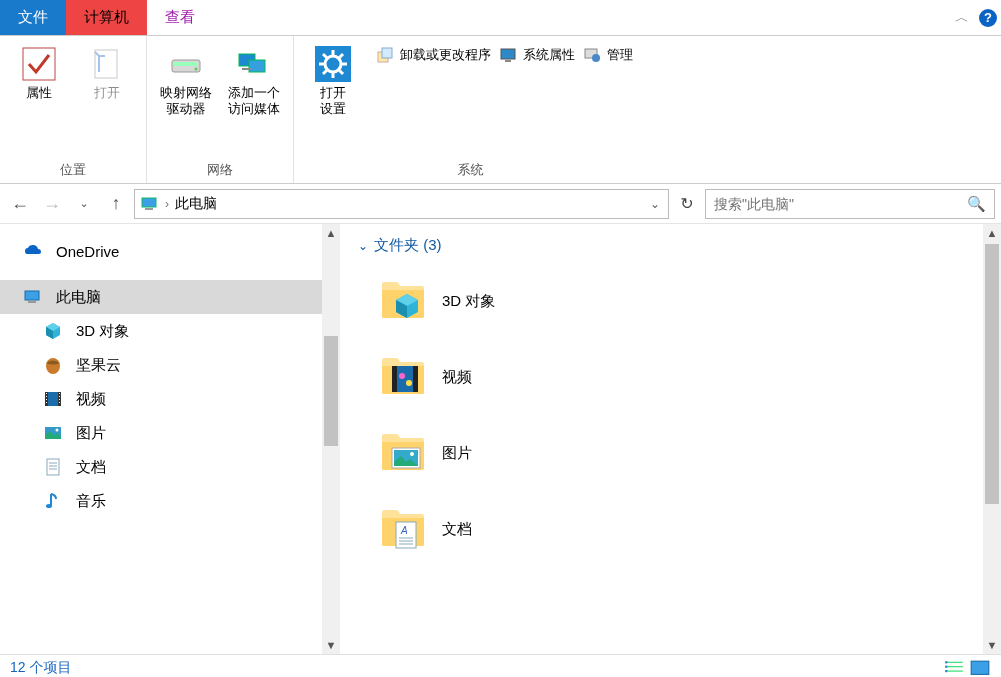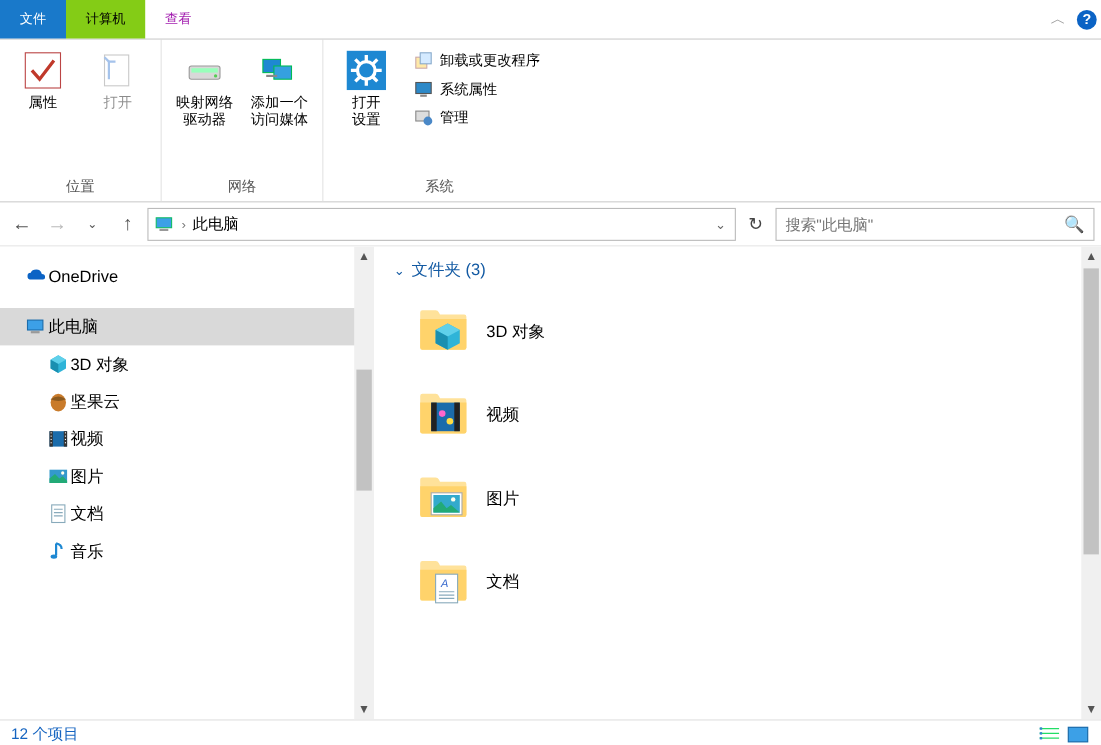--- a/index.html
+++ b/index.html
@@ -1,57 +1,57 @@
 <!DOCTYPE html>
 <html><head>
 <meta charset="utf-8">
 <style>
 * { box-sizing: border-box; margin: 0; padding: 0; font-family: "Microsoft YaHei", "Segoe UI", sans-serif; }
 body { width: 1001px; height: 677px; overflow: hidden; background: #fff; font-size: 12px; color: #000; }
 
 
 .tabbar { height: 36px; display: flex; align-items: stretch; border-bottom: 1px solid #ccc; position: relative; }
-.tab { padding: 0 18px; display: flex; align-items: center; font-size: 12px; cursor: pointer; }
+.tab { padding: 0 18px; display: flex; align-items: center; font-size: 15px; cursor: pointer; }
 .tab.active-file { background: #1979ca; color: #fff; }
-.tab.active-ctx { background: #84cc16; }
+.tab.active-ctx { background: #ef4444; }
 .tab.inactive { color: #a21caf; }
 .tabbar-right { position: absolute; right: 4px; top: 0; height: 100%; display: flex; align-items: center; gap: 10px; color: #666; }
 .chev-up { font-size: 14px; color: #999; }
 .help-ic { width: 18px; height: 18px; border-radius: 50%; background: #0b63c5; color: #fff; display: flex; align-items: center; justify-content: center; font-weight: bold; font-size: 13px; }
 
 
 .ribbon { display: flex; border-bottom: 1px solid #ccc; height: 148px; }
 .rgroup { border-right: 1px solid #e3e3e3; display: flex; flex-direction: column; align-items: center; justify-content: flex-start; padding: 6px 8px 2px; }
 .rgroup-items { display: flex; gap: 6px; flex: 1; align-items: flex-start; }
 .ritem { display: flex; flex-direction: column; align-items: center; width: 62px; padding-top: 4px; cursor: pointer; gap: 3px; }
 .ritem.disabled { opacity: .45; }
 .ritem .icon32 { width: 36px; height: 36px; display: flex; align-items: center; justify-content: center; }
 .ritem .lbl { font-size: 13px; text-align: center; line-height: 1.25; }
 .rgroup-name { font-size: 13px; color: #555; margin-top: 4px; margin-bottom: 2px; }
-.rsub { display: flex; flex-direction: column; justify-content: center; gap: 8px; padding: 4px 6px; }
+.rsub { display: flex; flex-direction: row; justify-content: center; gap: 8px; padding: 4px 6px; }
 .rsub-row { display: flex; align-items: center; gap: 6px; font-size: 13px; cursor: pointer; }
 .rsub-row .small-ic { width: 18px; height: 18px; display: flex; align-items: center; justify-content: center; }
 
 
 .navbar { height: 40px; display: flex; align-items: center; padding: 4px 6px; border-bottom: 1px solid #e5e5e5; gap: 4px; }
 .nav-btn { width: 28px; height: 28px; display: flex; align-items: center; justify-content: center; color: #555; cursor: pointer; font-size: 18px; }
 .nav-btn.disabled { color: #bbb; }
 .addr { flex: 1; border: 1px solid #bbb; height: 30px; display: flex; align-items: center; padding: 0 6px; gap: 6px; position: relative; }
 .addr .pc-ic { width: 18px; height: 14px; }
 .addr-text { font-size: 14px; flex: 1; }
 .addr-drop { color: #666; cursor: pointer; margin-right: 2px; }
 .refresh { width: 28px; height: 28px; display: flex; align-items: center; justify-content: center; font-size: 16px; color: #444; cursor: pointer; border: 1px solid transparent; }
 .search { width: 290px; border: 1px solid #bbb; height: 30px; display: flex; align-items: center; padding: 0 8px; color: #888; font-size: 14px; }
 .search input { border: none; flex: 1; outline: none; font-size: 14px; background: transparent; }
 .search-ic { color: #555; font-size: 15px; }
 
 
 .main { display: flex; height: 430px; position: relative; }
 .sidebar { width: 340px; overflow: hidden; position: relative; padding-top: 10px; }
-.side-item { height: 34px; display: flex; align-items: center; padding-left: 22px; font-size: 15px; cursor: pointer; }
+.side-item { height: 34px; display: flex; align-items: center; padding-left: 22px; gap: 12px; font-size: 15px; cursor: pointer; }
 .side-item.level2 { padding-left: 42px; }
 .side-item.selected { background: #d9d9d9; }
 .side-item .tree-ic { width: 22px; height: 22px; display: flex; align-items: center; justify-content: center; }
 .sidebar-scroll { position: absolute; right: 0; top: 0; bottom: 0; width: 18px; background: #f0f0f0; }
 .sidebar-scroll .arrow { height: 18px; display: flex; align-items: center; justify-content: center; color: #555; font-size: 11px; cursor: pointer; }
 .sidebar-scroll .thumb { position: absolute; left: 2px; right: 2px; top: 112px; height: 110px; background: #c2c2c2; cursor: pointer; }
 
 .content { flex: 1; padding: 12px 18px; overflow: hidden; position: relative; }
 .group-header { display: flex; align-items: center; gap: 6px; color: #135aa3; font-size: 15px; cursor: pointer; margin-bottom: 8px; }
 .group-header .chev { font-size: 12px; }

